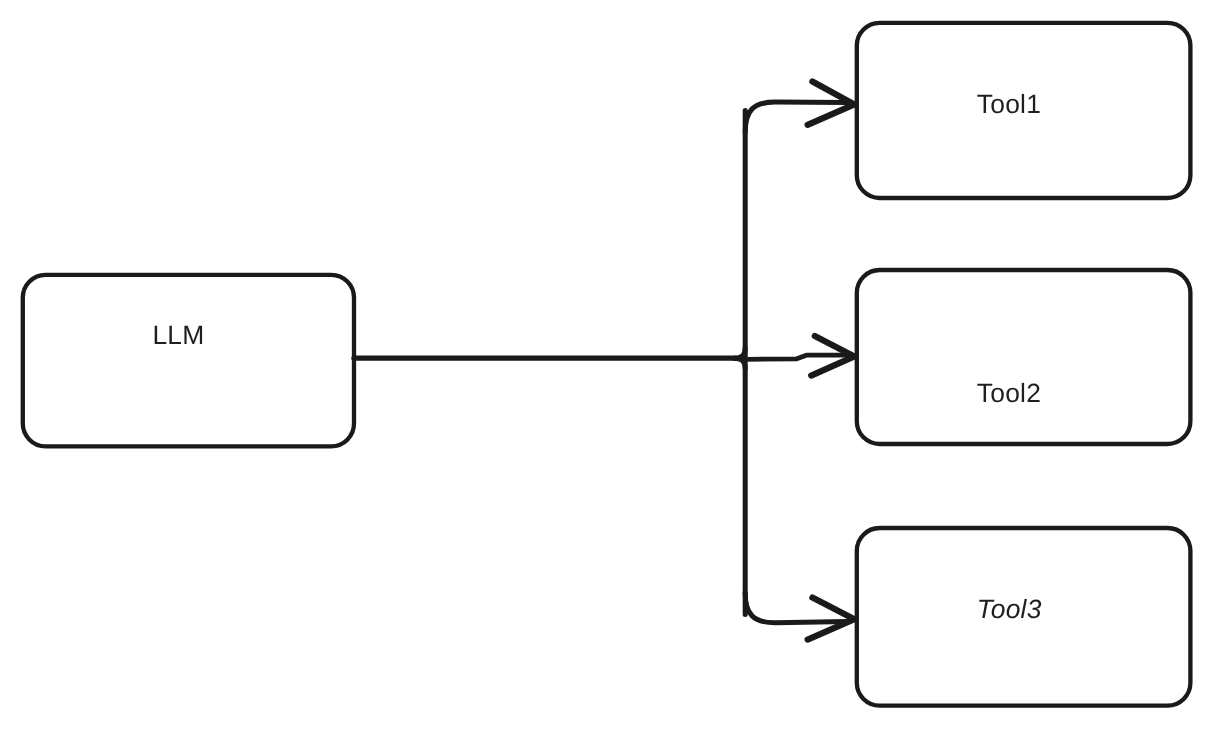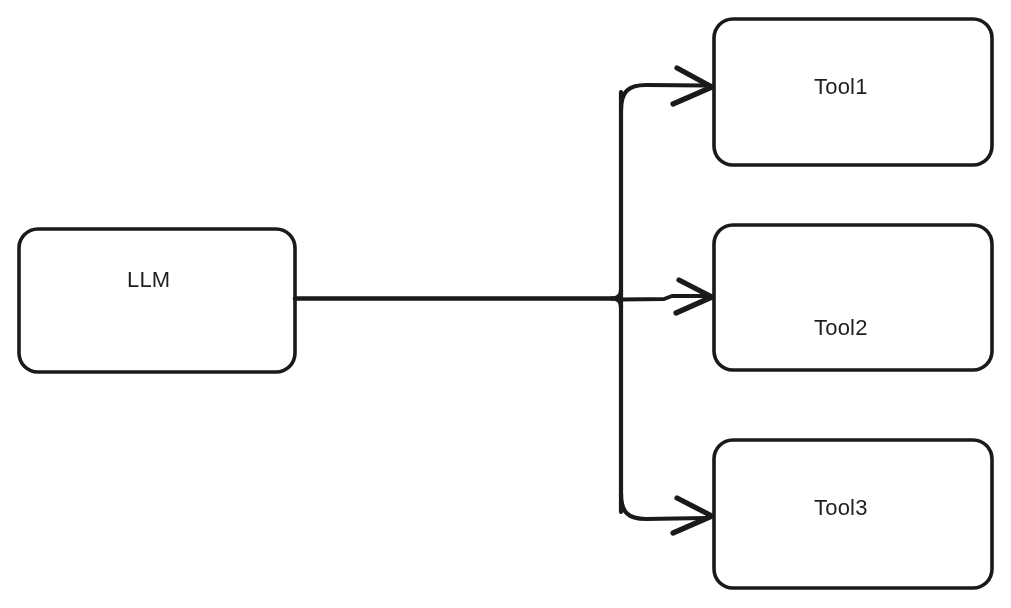--- a/index.html
+++ b/index.html
@@ -39,21 +39,21 @@
     font-size: 27px;
     font-weight: 400;
     letter-spacing: 0.1px;
     line-height: 46px;
     white-space: nowrap;
     user-select: none;
   }
   #llm-label   { left: 127px; top: 269px; }
   #tool1-label { left: 814px; top: 76px;  }
   #tool2-label { left: 814px; top: 282px; margin-top: 35px; }
-  #tool3-label { left: 814px; top: 497px; }
+  #tool3-label { left: 814px; top: 497px; font-style: italic; }
   #edge-label-block { left: 357px; top: 197px; }
 </style>
 </head>
 <body>
 
 <svg id="canvas" viewBox="0 0 1011 608" width="1011" height="608" xmlns="http://www.w3.org/2000/svg">
 
   <rect x="0" y="0" width="1011" height="608" fill="#ffffff"></rect>
 
   <g fill="none" stroke="#1a1a1a" stroke-linecap="round" stroke-linejoin="round">

